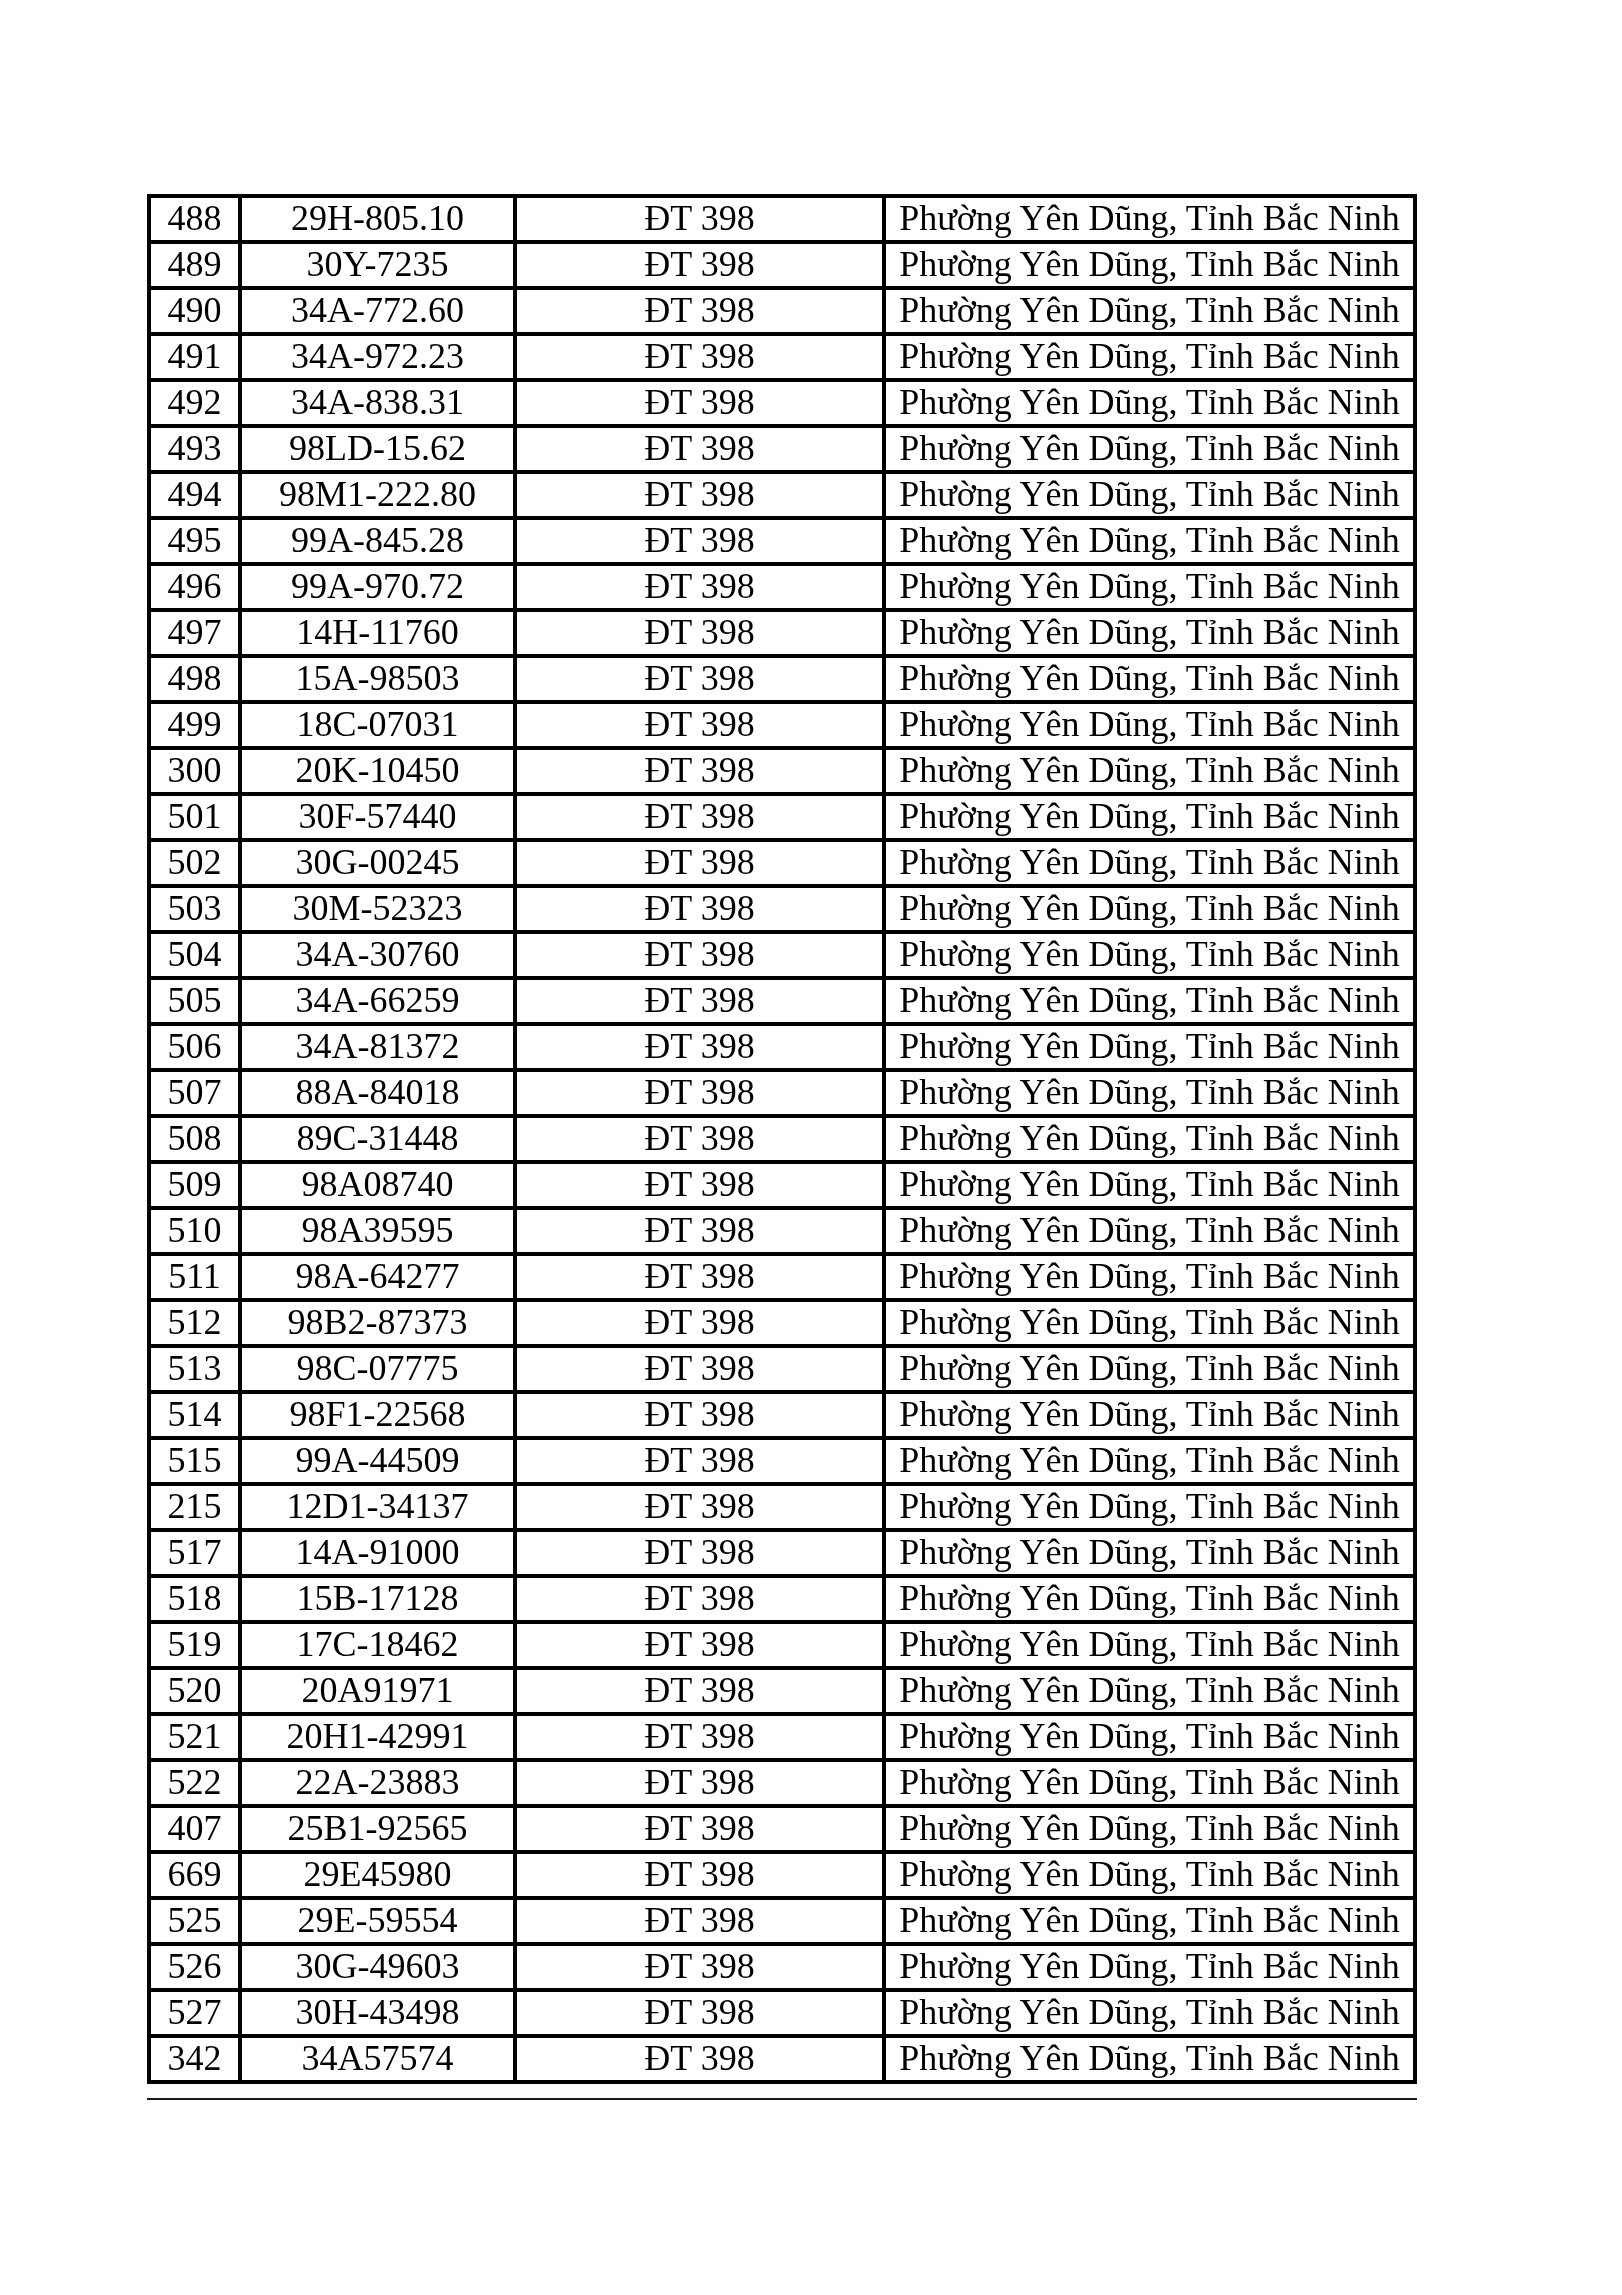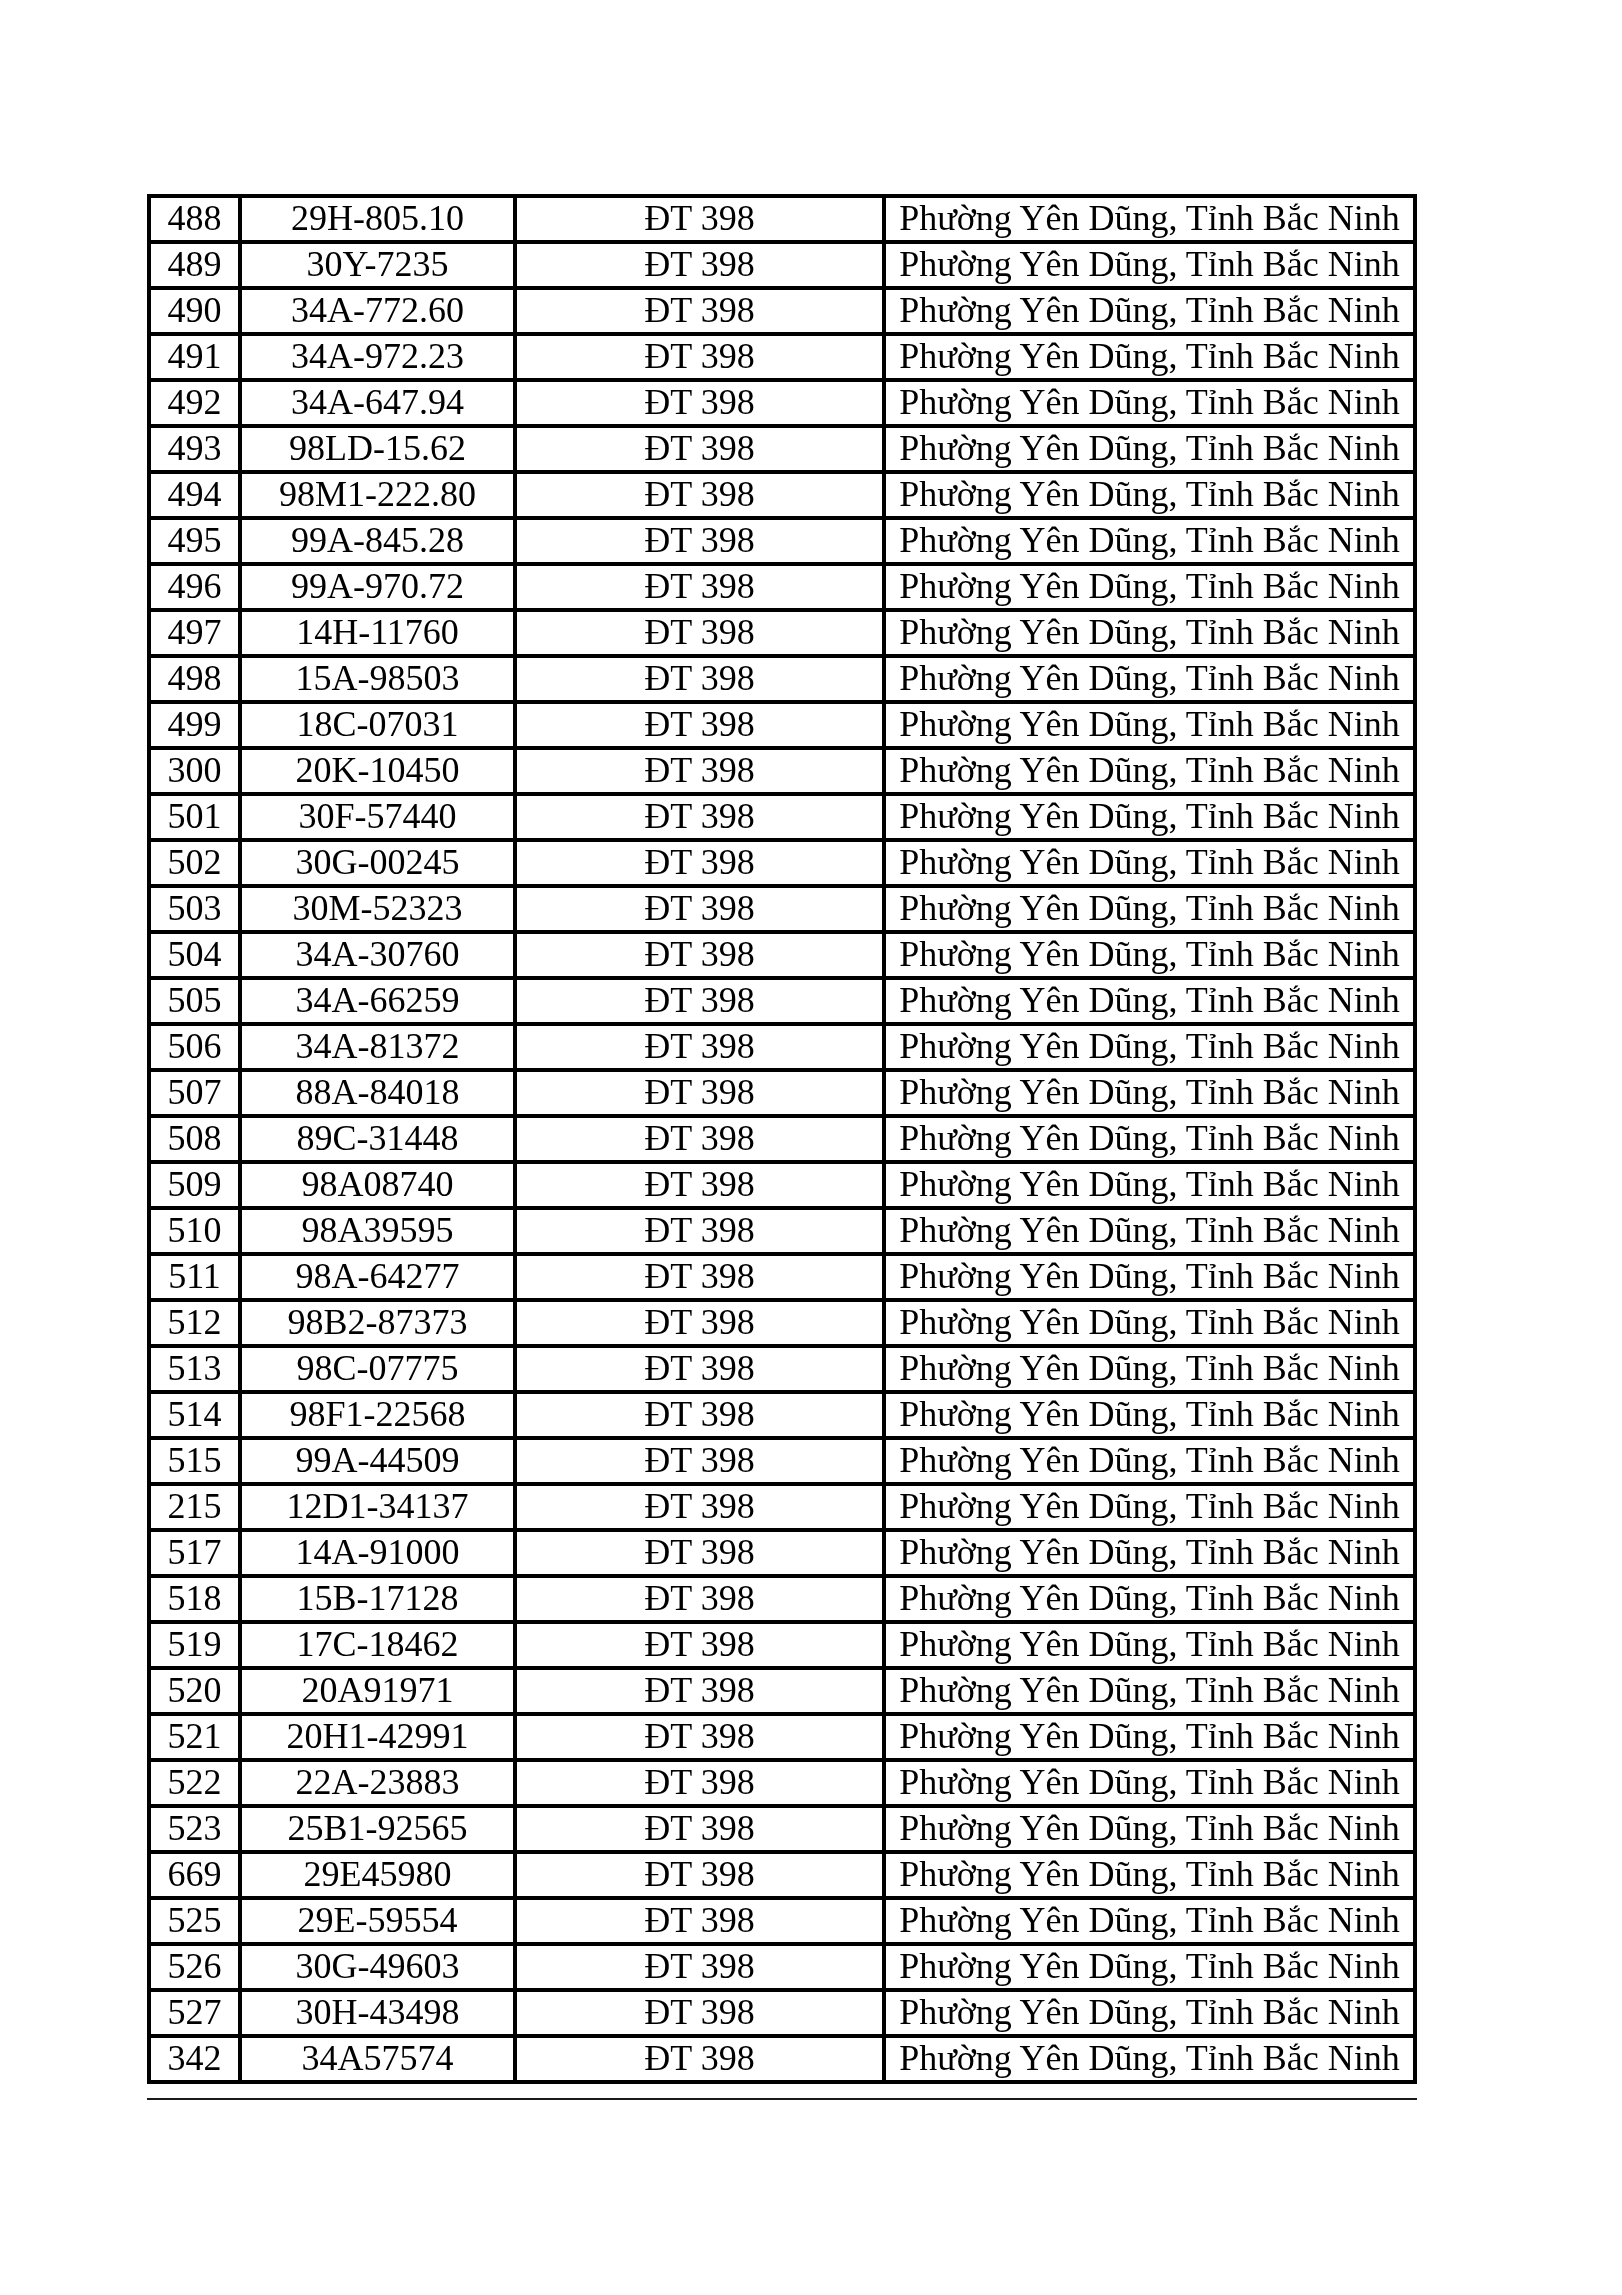--- a/index.html
+++ b/index.html
@@ -62,21 +62,21 @@
       <div class="cell">Phường Yên Dũng, Tỉnh Bắc Ninh</div>
       <div class="cell">490</div>
       <div class="cell">34A-772.60</div>
       <div class="cell">ĐT 398</div>
       <div class="cell">Phường Yên Dũng, Tỉnh Bắc Ninh</div>
       <div class="cell">491</div>
       <div class="cell">34A-972.23</div>
       <div class="cell">ĐT 398</div>
       <div class="cell">Phường Yên Dũng, Tỉnh Bắc Ninh</div>
       <div class="cell">492</div>
-      <div class="cell">34A-647.94</div>
+      <div class="cell">34A-838.31</div>
       <div class="cell">ĐT 398</div>
       <div class="cell">Phường Yên Dũng, Tỉnh Bắc Ninh</div>
       <div class="cell">493</div>
       <div class="cell">98LD-15.62</div>
       <div class="cell">ĐT 398</div>
       <div class="cell">Phường Yên Dũng, Tỉnh Bắc Ninh</div>
       <div class="cell">494</div>
       <div class="cell">98M1-222.80</div>
       <div class="cell">ĐT 398</div>
       <div class="cell">Phường Yên Dũng, Tỉnh Bắc Ninh</div>
@@ -185,21 +185,21 @@
       <div class="cell">ĐT 398</div>
       <div class="cell">Phường Yên Dũng, Tỉnh Bắc Ninh</div>
       <div class="cell">521</div>
       <div class="cell">20H1-42991</div>
       <div class="cell">ĐT 398</div>
       <div class="cell">Phường Yên Dũng, Tỉnh Bắc Ninh</div>
       <div class="cell">522</div>
       <div class="cell">22A-23883</div>
       <div class="cell">ĐT 398</div>
       <div class="cell">Phường Yên Dũng, Tỉnh Bắc Ninh</div>
-      <div class="cell">523</div>
+      <div class="cell">407</div>
       <div class="cell">25B1-92565</div>
       <div class="cell">ĐT 398</div>
       <div class="cell">Phường Yên Dũng, Tỉnh Bắc Ninh</div>
       <div class="cell">669</div>
       <div class="cell">29E45980</div>
       <div class="cell">ĐT 398</div>
       <div class="cell">Phường Yên Dũng, Tỉnh Bắc Ninh</div>
       <div class="cell">525</div>
       <div class="cell">29E-59554</div>
       <div class="cell">ĐT 398</div>

